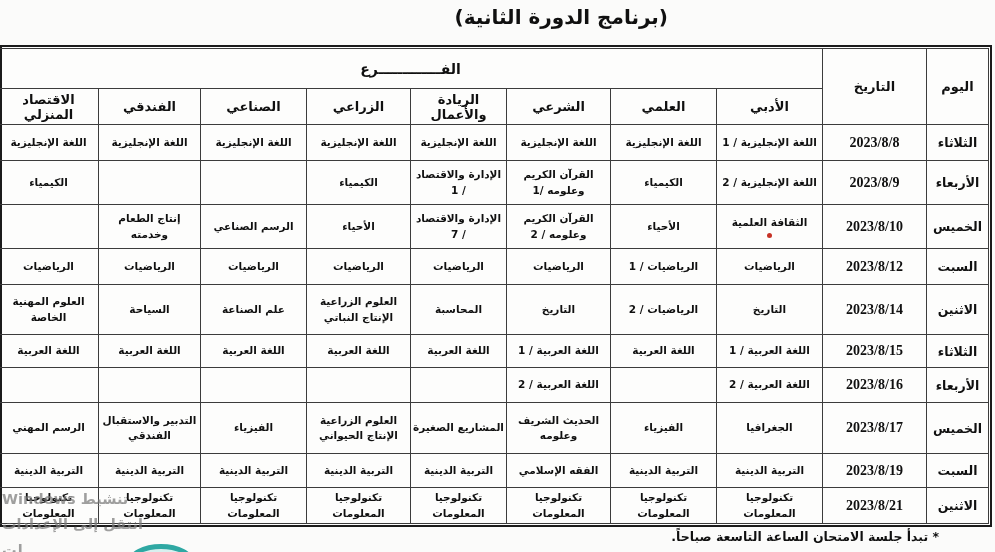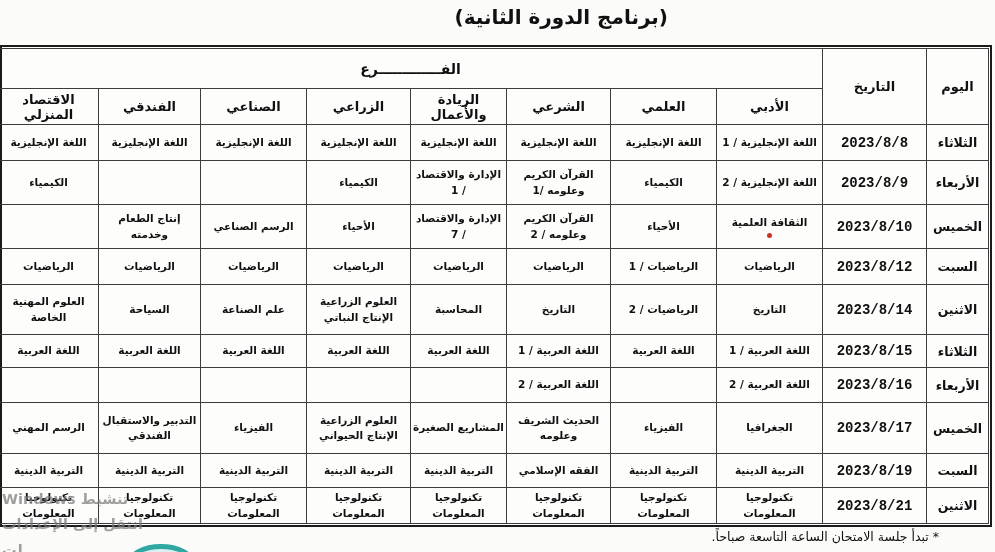--- a/index.html
+++ b/index.html
@@ -20,29 +20,29 @@
   th,td{
     border:1px solid #3c3c3c;
     font-weight:bold;text-align:center;vertical-align:middle;
     padding:1px 2px;overflow:hidden;
   }
   tr.h-top{height:40px;}
   tr.h-branch{height:36px;}
   thead th{font-size:13px;}
   th.branch-group{font-size:14px;letter-spacing:1px;margin-top:43px;}
   td.day{font-size:12.5px;}
-  td.date{font-size:14px;font-family:Liberation Mono, monospace;direction:ltr;}
+  td.date{font-size:14px;font-family:Liberation Serif, serif;direction:ltr;}
   td.subject{font-size:10.5px;line-height:1.45;}
   .red-dot{
     display:block;width:5px;height:5px;border-radius:50%;
     margin:2px auto 0;background:#c63226;
   }
   .footnote{
     position:absolute;top:529px;right:56px;
-    font-size:12.5px;font-weight:normal;white-space:nowrap;
+    font-size:12.5px;font-weight:bold;white-space:nowrap;
   }
   .watermark{
     position:absolute;left:2px;top:487px;width:150px;
     text-align:left;color:rgba(122,122,122,0.72);
     font-size:14.5px;font-weight:bold;line-height:1.75;
     pointer-events:none;
   }
   .stamp{
     position:absolute;left:128px;top:544px;width:56px;height:26px;
     border-radius:50%;

